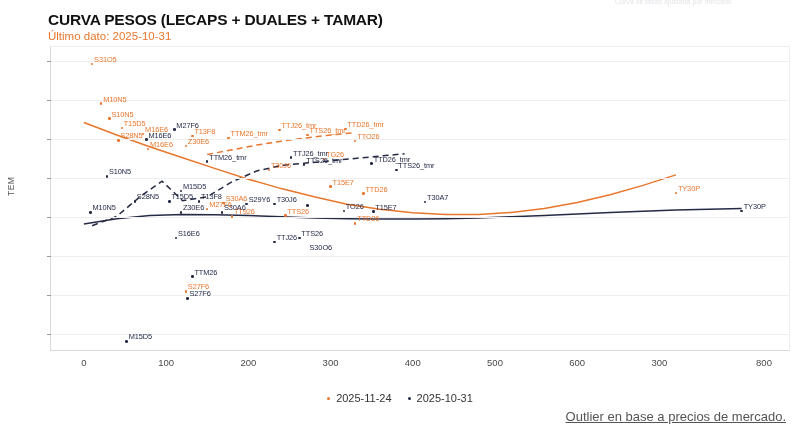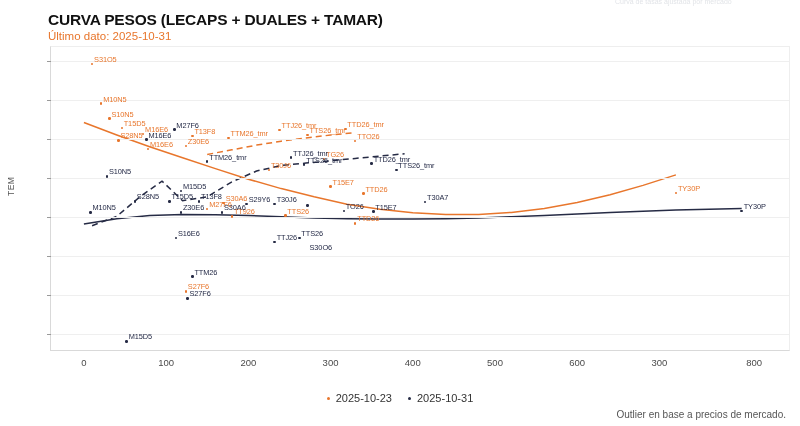--- a/index.html
+++ b/index.html
@@ -72,21 +72,21 @@
   
   .legend{
     position:absolute;left:0;right:0;top:392px;
     display:flex;justify-content:center;align-items:center;gap:16px;
   }
   .legitem{display:flex;align-items:center;gap:6px;}
   .legdot{width:3px;height:3px;border-radius:50%;}
   .legtext{font-size:11px;color:#333333;}
   .footnote{
     position:absolute;right:14px;top:409px;
-    font-size:10px;color:#555555;white-space:nowrap;
+    font-size:13px;color:#555555;white-space:nowrap;text-decoration:underline;
   }
   svg.overlay{position:absolute;left:0;top:0;width:740px;height:305px;overflow:visible;}
 </style>
 </head>
 <body>
 
 <div id="root">
 
   <div class="title">CURVA PESOS (LECAPS + DUALES + TAMAR)</div>
   <div class="subtitle">Último dato: 2025-10-31</div>
@@ -118,21 +118,21 @@
       <div class="gridline" style="top: 13.6859px;"></div>
       <div class="ytickmark" style="top: 13.6859px;"></div>
       <div class="xtick" style="left: 32.8889px;">0</div>
       <div class="xtick" style="left: 115.111px;">100</div>
       <div class="xtick" style="left: 197.333px;">200</div>
       <div class="xtick" style="left: 279.556px;">300</div>
       <div class="xtick" style="left: 361.778px;">400</div>
       <div class="xtick" style="left: 444px;">500</div>
       <div class="xtick" style="left: 526.222px;">600</div>
       <div class="xtick" style="left: 608.444px;">300</div>
-      <div class="xtick" style="left: 681px; text-align: right;">800</div>
+      <div class="xtick" style="left: 713px;">800</div>
       <div class="pt a" style="left: 39.9111px; top: 15.6141px;"></div>
       <div class="lbl a" style="left: 43.1111px; top: 7.8141px;">S31O5</div>
       <div class="pt a" style="left: 48.9556px; top: 55.4987px;"></div>
       <div class="lbl a" style="left: 52.1556px; top: 47.6987px;">M10N5</div>
       <div class="pt a" style="left: 57.1778px; top: 70.3577px;"></div>
       <div class="lbl a" style="left: 60.3778px; top: 62.5577px;">S10N5</div>
       <div class="pt a" style="left: 69.5111px; top: 79.7423px;"></div>
       <div class="lbl a" style="left: 72.7111px; top: 71.9423px;">T15D5</div>
       <div class="pt a" style="left: 66.2222px; top: 92.2551px;"></div>
       <div class="lbl a" style="left: 69.4222px; top: 84.4551px;">S28N5</div>
@@ -231,21 +231,21 @@
       <div class="pt b" style="left: 74.4444px; top: 293.242px;"></div>
       <div class="lbl b" style="left: 77.6444px; top: 285.442px;">M15D5</div>
       <div class="pt b" style="left: 689.467px; top: 162.64px;"></div>
       <div class="lbl b" style="left: 692.667px; top: 154.84px;">TY30P</div>
     </div>
 
 
   <div class="legend" id="legend">
       <div class="legitem">
         <span class="legdot" style="background: rgb(232, 118, 44);"></span>
-        <span class="legtext">2025-10-23</span>
+        <span class="legtext">2025-11-24</span>
       </div>
       <div class="legitem">
         <span class="legdot" style="background: rgb(38, 43, 69);"></span>
         <span class="legtext">2025-10-31</span>
       </div>
     </div>
   <div class="footnote">Outlier en base a precios de mercado.</div>
 </div>
 
 </body></html>

